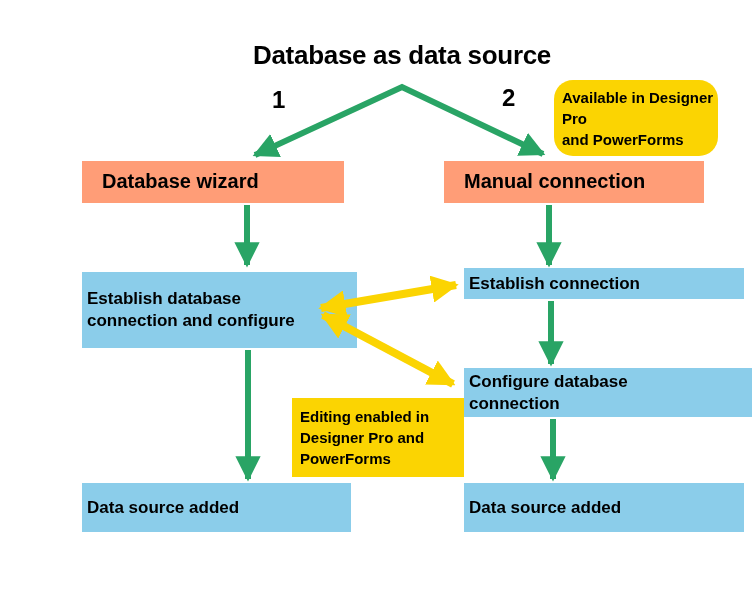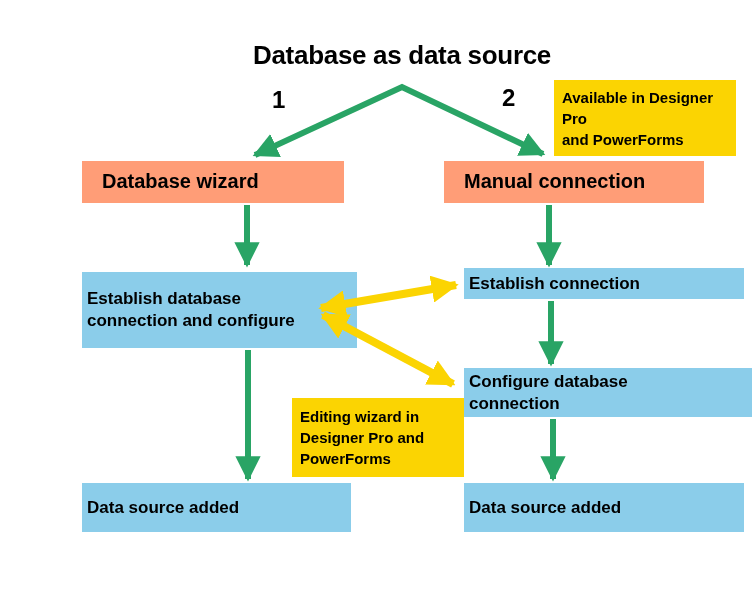--- a/index.html
+++ b/index.html
@@ -14,21 +14,21 @@
   .orange  { background:#FF9D77; font-size:20px; padding-left:20px; }
   .blue    { background:#8BCDEA; font-size:17px; padding-left:5px; }
   .yellow  { background:#FBD402; font-size:15px; padding-left:8px; line-height:1.4; }
 
   .title   { position:absolute; left:193px; top:40px; width:330px; text-align:center;
              font-size:26px; font-weight:bold; letter-spacing:-0.3px; }
   .num     { position:absolute; font-size:24px; font-weight:bold; }
   .num1    { left:228px; top:86px; }
   .num2    { left:458px; top:84px; }
 
-  .note-available { left:510px; top:80px;  width:182px; height:76px; }
+  .note-available { left:510px; top:80px;  width:164px; height:76px;border-radius:19px; }
   .note-editing   { left:248px; top:398px; width:172px; height:79px; }
 
   .hdr-left  { left:38px;  top:161px; width:262px; height:42px; }
   .hdr-right { left:400px; top:161px; width:260px; height:42px; }
 
   .step-left-main   { left:38px;  top:272px; width:275px; height:76px; }
   .step-right-1     { left:420px; top:268px; width:280px; height:31px; }
   .step-right-2     { left:420px; top:368px; width:332px; height:49px; }
   .result-left      { left:38px;  top:483px; width:269px; height:49px; }
   .result-right     { left:420px; top:483px; width:280px; height:49px; }
@@ -53,21 +53,21 @@
 
   <div class="box orange hdr-left">Database wizard</div>
   <div class="box orange hdr-right">Manual connection</div>
 
   <div class="box blue step-left-main">Establish database
 connection and configure</div>
   <div class="box blue step-right-1">Establish connection</div>
   <div class="box blue step-right-2">Configure database
 connection</div>
 
-  <div class="box yellow note-editing">Editing wizard in
+  <div class="box yellow note-editing">Editing enabled in
 Designer Pro and
 PowerForms</div>
 
   <div class="box blue result-left">Data source added</div>
   <div class="box blue result-right">Data source added</div>
 
   <svg class="arrows" viewBox="0 0 752 600">
     <defs>
       <marker id="ah-green" viewBox="0 0 10 10" refX="9" refY="5" markerWidth="4.2" markerHeight="4.2" orient="auto-start-reverse">
         <path d="M0,0 L10,5 L0,10 z" fill="#29A465"></path>

